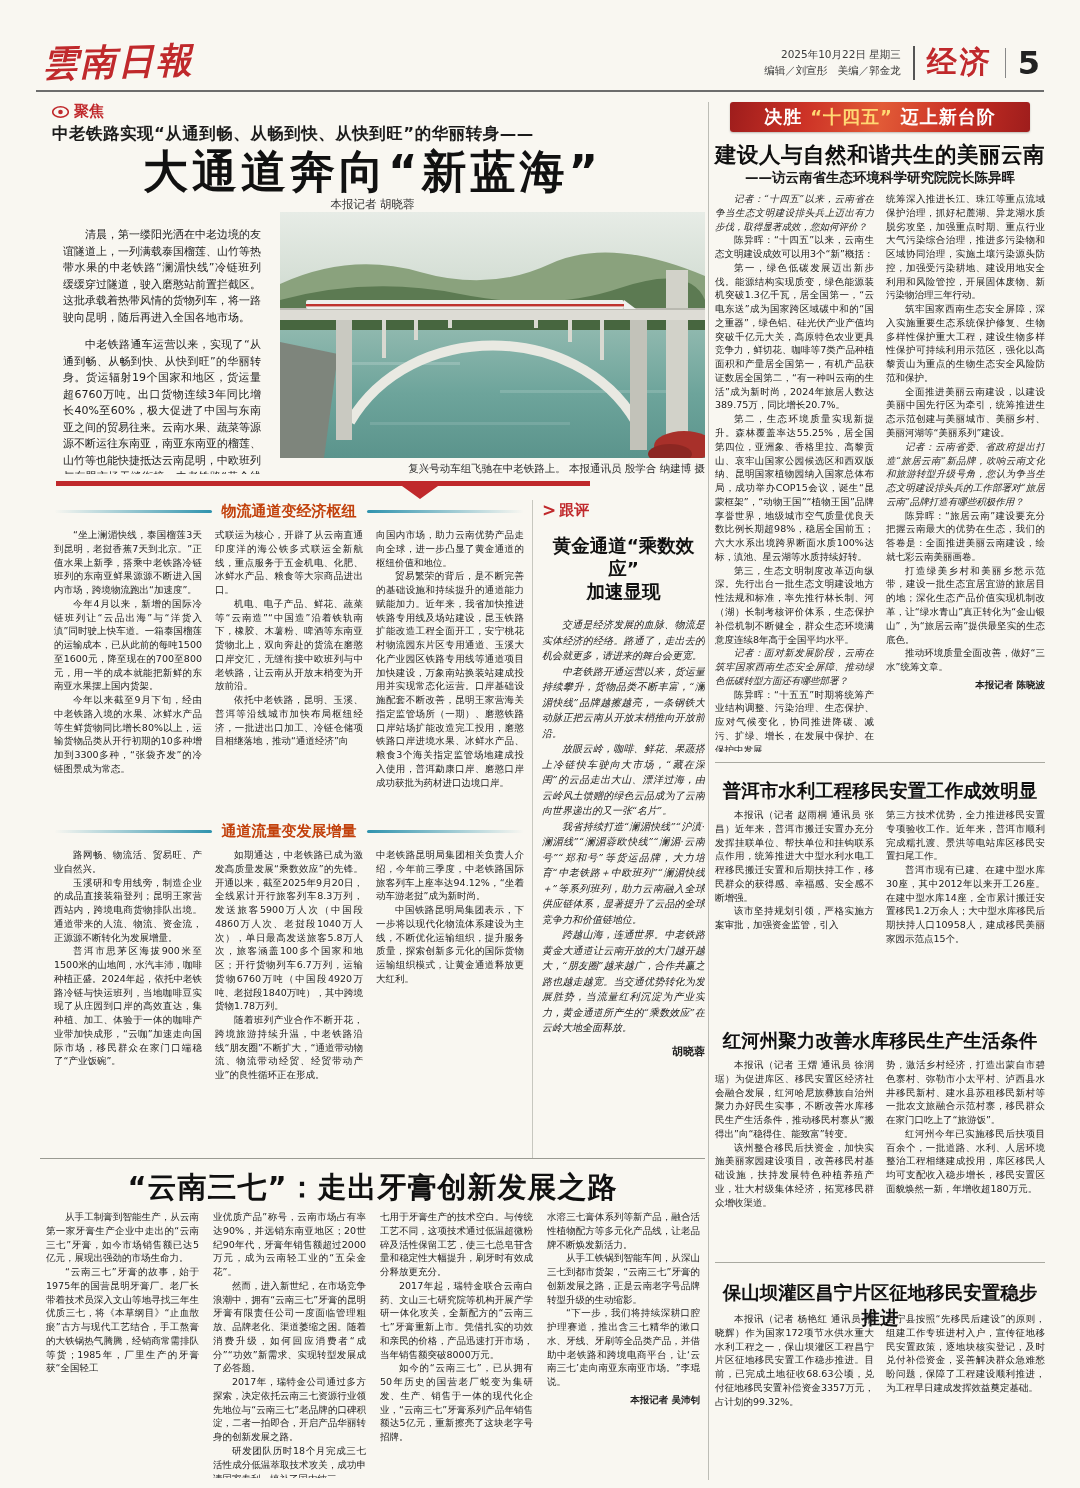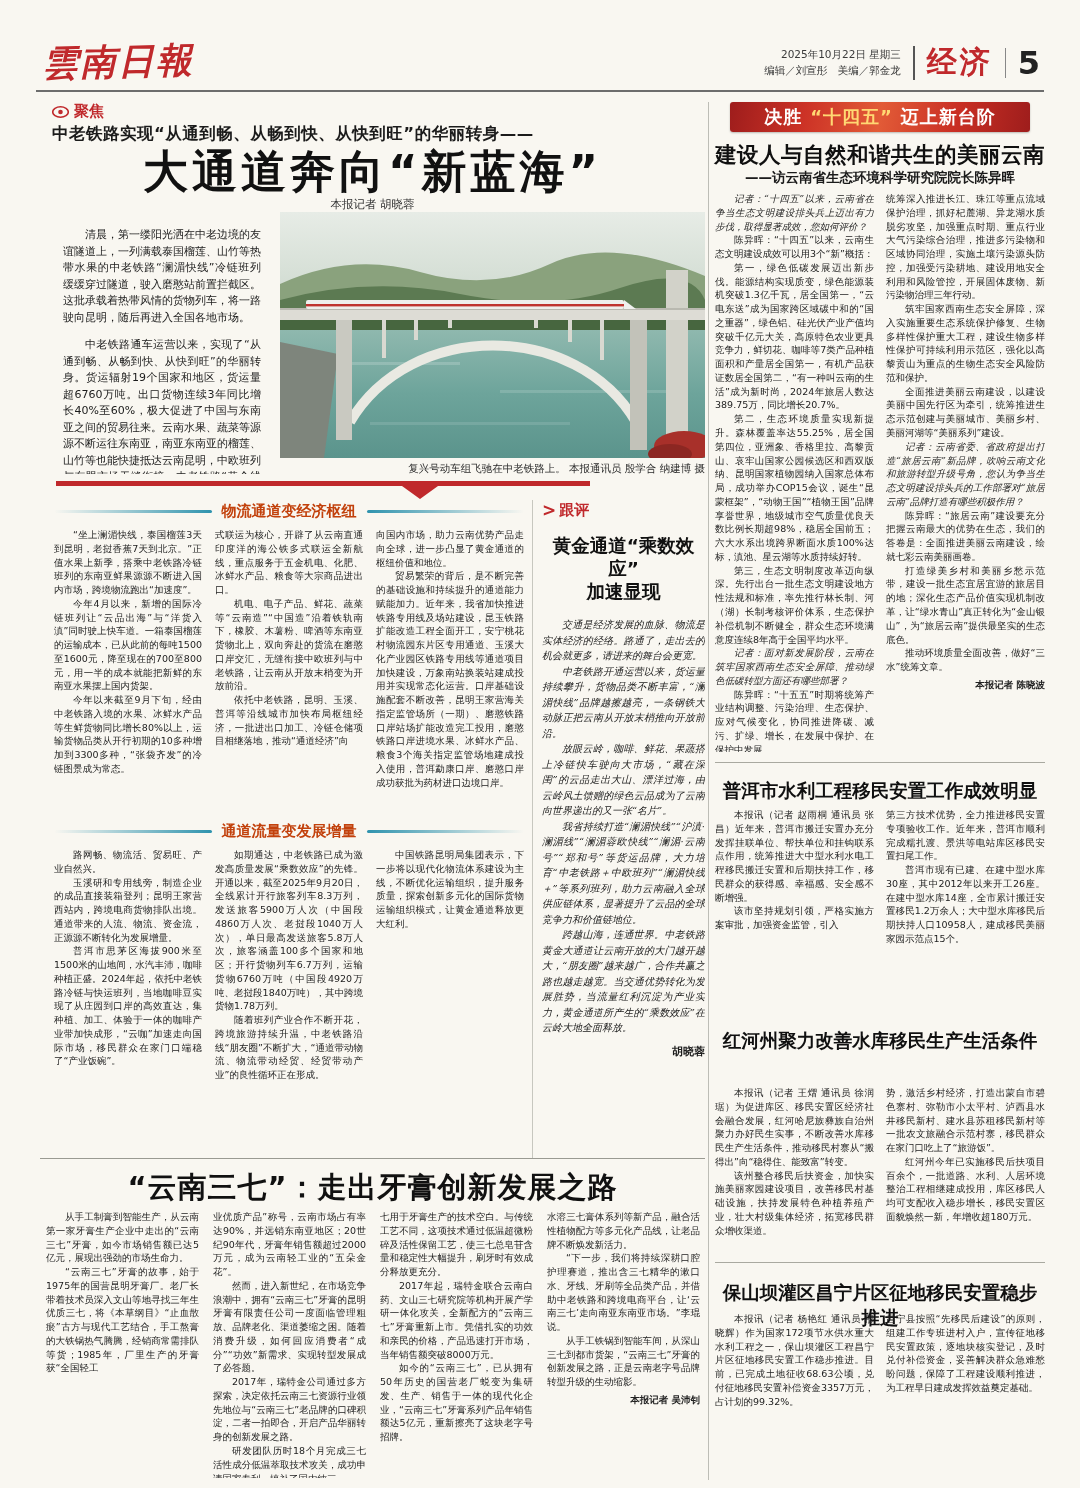--- a/index.html
+++ b/index.html
@@ -193,20 +193,21 @@
       <div class="col">
           <p>路网畅、物流活、贸易旺、产业自然兴。</p>
           <p>玉溪研和专用线旁，制造企业的成品直接装箱登列；昆明王家营西站内，跨境电商货物排队出境。通道带来的人流、物流、资金流，正源源不断转化为发展增量。</p>
           <p>普洱市思茅区海拔900米至1500米的山地间，水汽丰沛，咖啡种植正盛。2024年起，依托中老铁路冷链与快运班列，当地咖啡豆实现了从庄园到口岸的高效直达，集种植、加工、体验于一体的咖啡产业带加快成形，“云咖”加速走向国际市场，移民群众在家门口端稳了“产业饭碗”。</p>
         </div>
       <div class="col">
           <p>如期通达，中老铁路已成为激发高质量发展“乘数效应”的先锋。开通以来，截至2025年9月20日，全线累计开行旅客列车8.3万列，发送旅客5900万人次（中国段4860万人次、老挝段1040万人次），单日最高发送旅客5.8万人次，旅客涵盖100多个国家和地区；开行货物列车6.7万列，运输货物6760万吨（中国段4920万吨、老挝段1840万吨），其中跨境货物1.78万列。</p>
           <p>随着班列产业合作不断开花，跨境旅游持续升温，中老铁路沿线“朋友圈”不断扩大，“通道带动物流、物流带动经贸、经贸带动产业”的良性循环正在形成。</p>
         </div>
       <div class="col">
+          <p class="noindent">中老铁路昆明局集团相关负责人介绍，今年前三季度，中老铁路国际旅客列车上座率达94.12%，“坐着动车游老挝”成为新时尚。</p>
           <p>中国铁路昆明局集团表示，下一步将以现代化物流体系建设为主线，不断优化运输组织，提升服务质量，探索创新多元化的国际货物运输组织模式，让黄金通道释放更大红利。</p>
         </div>
     </div>
 
     <div class="comment-vline"></div>
     <div class="comment">
       <div class="comment-label">
         <span class="gt">&gt;</span>
         <span>跟评</span>
       </div>
@@ -237,22 +238,22 @@
           <p>2017年，瑞特金公司通过多方探索，决定依托云南三七资源行业领先地位与“云南三七”老品牌的口碑积淀，二者一拍即合，开启产品华丽转身的创新发展之路。</p>
           <p>研发团队历时18个月完成三七活性成分低温萃取技术攻关，成功申请国家专利，填补了国内纯三</p>
         </div>
       <div class="col">
           <p class="noindent">七用于牙膏生产的技术空白。与传统工艺不同，这项技术通过低温超微粉碎及活性保留工艺，使三七总皂苷含量和稳定性大幅提升，刷牙时有效成分释放更充分。</p>
           <p>2017年起，瑞特金联合云南白药、文山三七研究院等机构开展产学研一体化攻关，全新配方的“云南三七”牙膏重新上市。凭借扎实的功效和亲民的价格，产品迅速打开市场，当年销售额突破8000万元。</p>
           <p>如今的“云南三七”，已从拥有50年历史的国营老厂蜕变为集研发、生产、销售于一体的现代化企业，“云南三七”牙膏系列产品年销售额达5亿元，重新擦亮了这块老字号招牌。</p>
         </div>
       <div class="col">
           <p class="noindent">水溶三七膏体系列等新产品，融合活性植物配方等多元化产品线，让老品牌不断焕发新活力。</p>
+          <p>从手工铁锅到智能车间，从深山三七到都市货架，“云南三七”牙膏的创新发展之路，正是云南老字号品牌转型升级的生动缩影。</p>
           <p>“下一步，我们将持续深耕口腔护理赛道，推出含三七精华的漱口水、牙线、牙刷等全品类产品，并借助中老铁路和跨境电商平台，让‘云南三七’走向南亚东南亚市场。”李琨说。</p>
-          <p>从手工铁锅到智能车间，从深山三七到都市货架，“云南三七”牙膏的创新发展之路，正是云南老字号品牌转型升级的生动缩影。</p>
           <p class="sig">本报记者 吴沛钊</p>
         </div>
     </div>
   </div>
 
   <div class="right-pane">
 
     <div class="banner">
       <span>决胜</span>
       <span class="gold">“十四五”</span>
@@ -289,21 +290,21 @@
           <p>本报讯（记者 赵雨桐 通讯员 张昌）近年来，普洱市搬迁安置办充分发挥挂联单位、帮扶单位和挂钩联系点作用，统筹推进大中型水利水电工程移民搬迁安置和后期扶持工作，移民群众的获得感、幸福感、安全感不断增强。</p>
           <p>该市坚持规划引领，严格实施方案审批，加强资金监管，引入</p>
         </div>
       <div class="col">
           <p class="noindent">第三方技术优势，全力推进移民安置专项验收工作。近年来，普洱市顺利完成糯扎渡、景洪等电站库区移民安置扫尾工作。</p>
           <p>普洱市现有已建、在建中型水库30座，其中2012年以来开工26座。在建中型水库14座，全市累计搬迁安置移民1.2万余人；大中型水库移民后期扶持人口10958人，建成移民美丽家园示范点15个。</p>
         </div>
     </div>
 
     <div class="news-head" style="top:932px;">红河州聚力改善水库移民生产生活条件</div>
-    <div class="cols news-cols" style="top:990px;height:192px;justify-content:center;">
+    <div class="cols news-cols" style="top:962px;height:192px;justify-content:center;">
       <div class="col">
           <p>本报讯（记者 王熠 通讯员 徐润琚）为促进库区、移民安置区经济社会融合发展，红河哈尼族彝族自治州聚力办好民生实事，不断改善水库移民生产生活条件，推动移民村寨从“搬得出”向“稳得住、能致富”转变。</p>
           <p>该州整合移民后扶资金，加快实施美丽家园建设项目，改善移民村基础设施，扶持发展特色种植养殖产业，壮大村级集体经济，拓宽移民群众增收渠道。</p>
         </div>
       <div class="col">
           <p class="noindent">势，激活乡村经济，打造出蒙自市碧色寨村、弥勒市小太平村、泸西县水井移民新村、建水县苏租移民新村等一批农文旅融合示范村寨，移民群众在家门口吃上了“旅游饭”。</p>
           <p>红河州今年已实施移民后扶项目百余个，一批道路、水利、人居环境整治工程相继建成投用，库区移民人均可支配收入稳步增长，移民安置区面貌焕然一新，年增收超180万元。</p>
         </div>
     </div>
 

